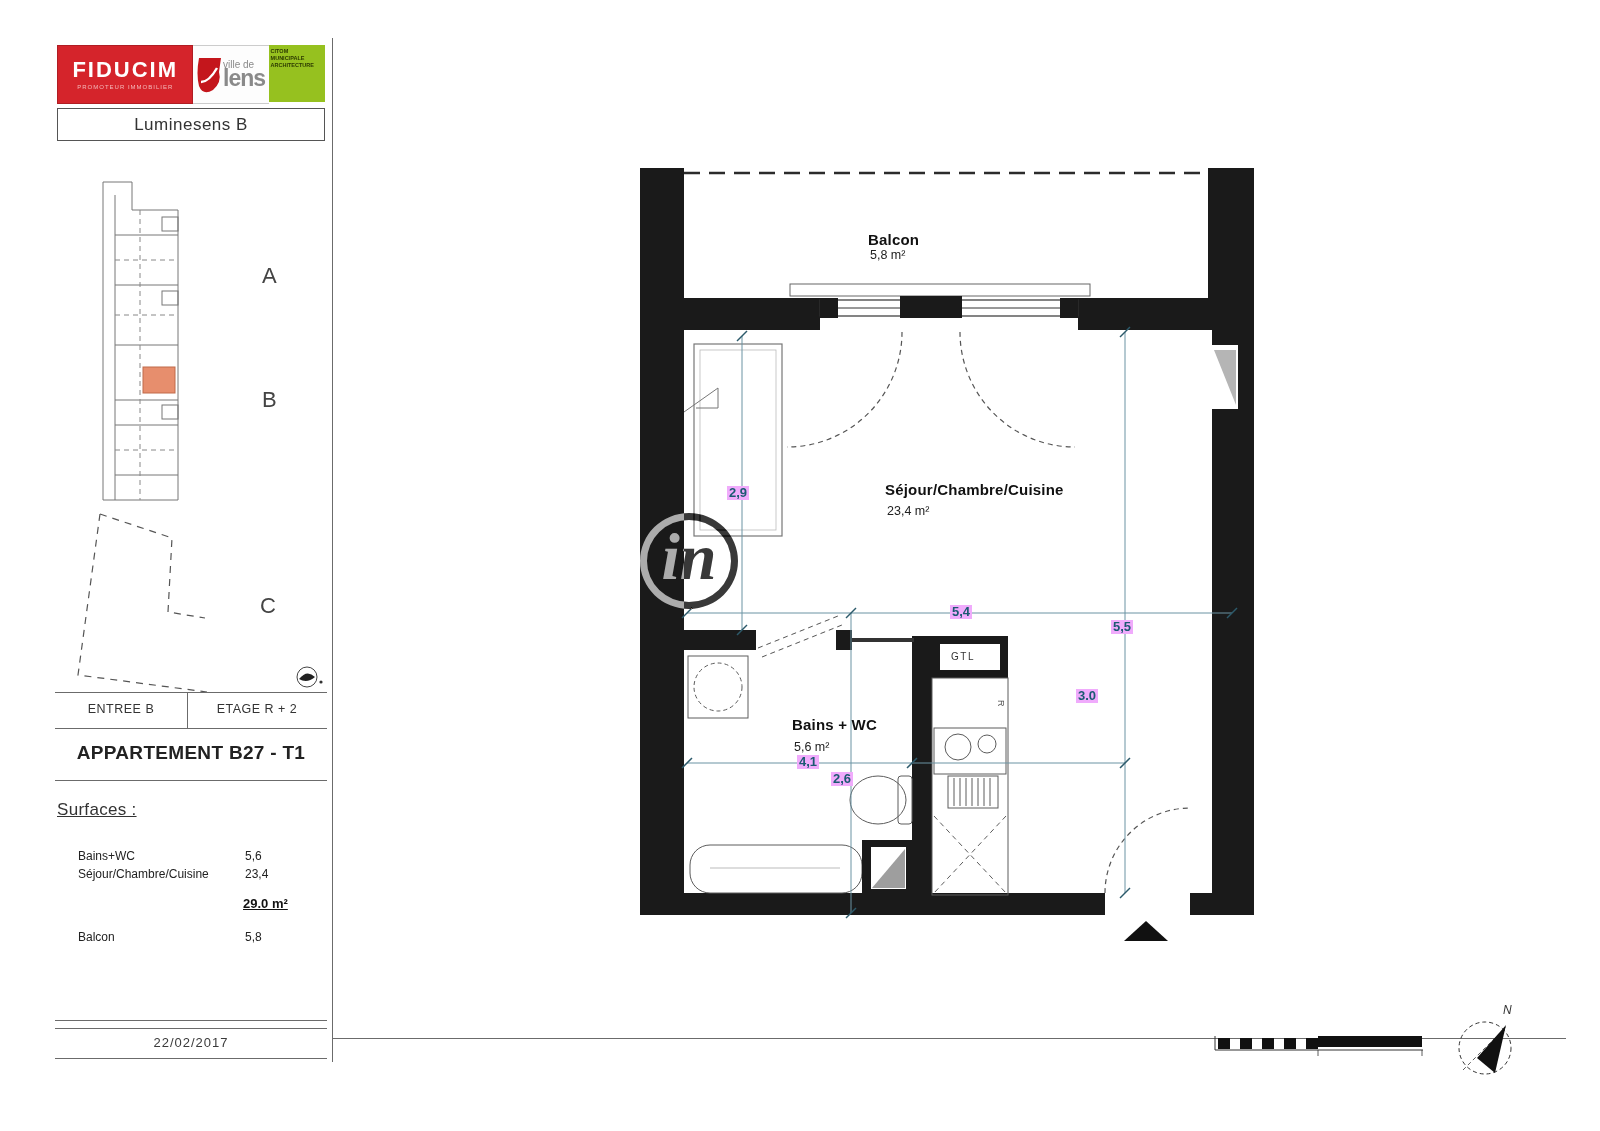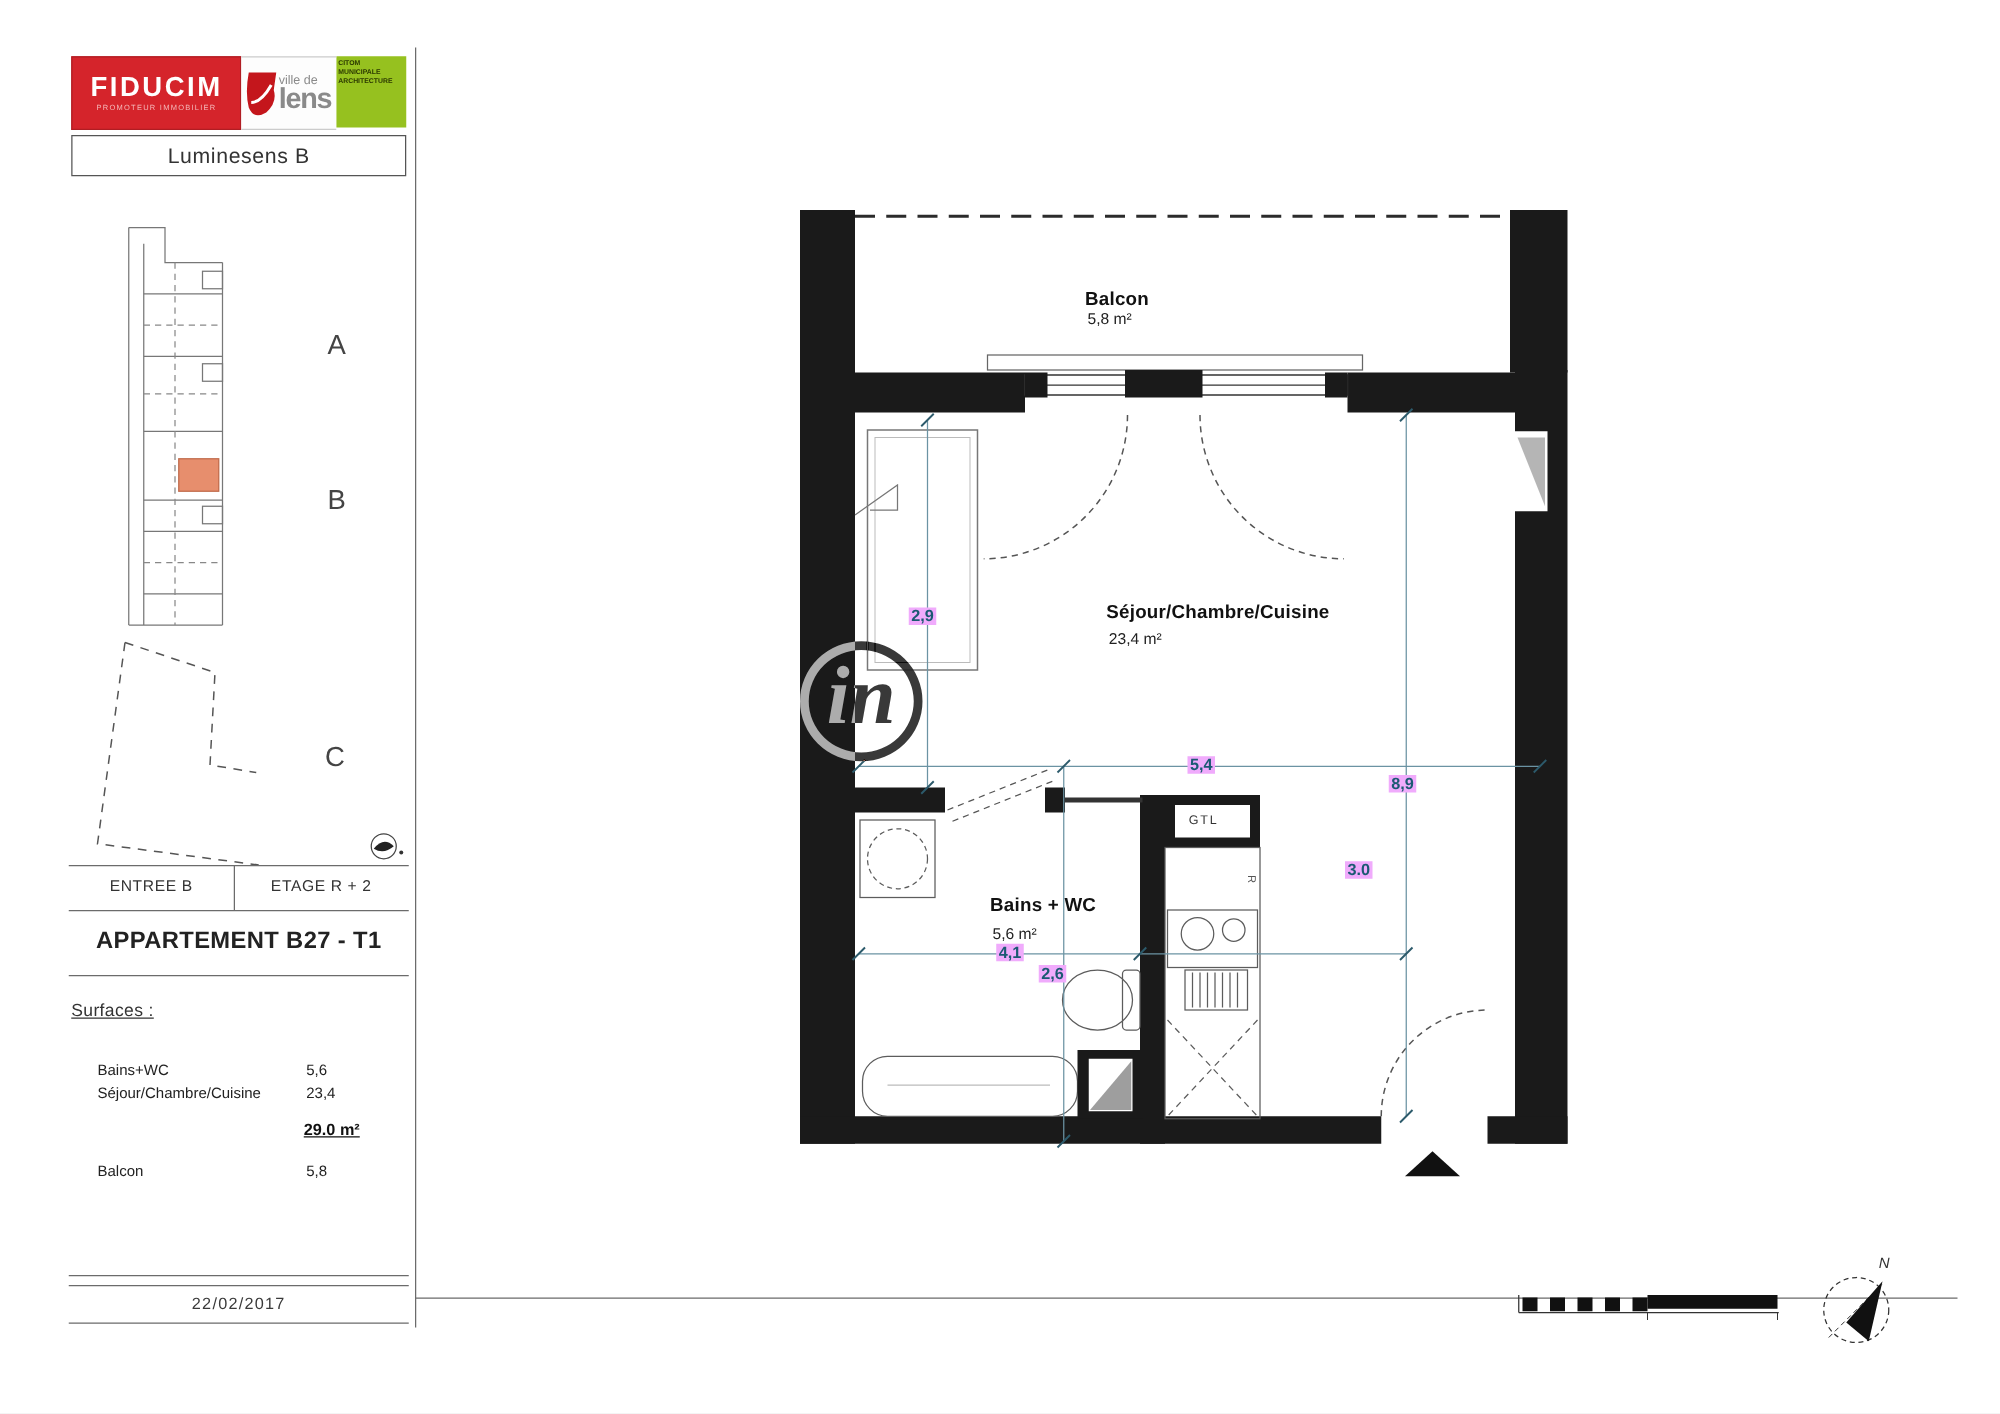--- a/index.html
+++ b/index.html
@@ -23,21 +23,21 @@
         font-size:5.5px;font-weight:bold;line-height:1.25;text-transform:uppercase;}
   .residence-box{left:57px;top:108px;width:266px;height:31px;border:1px solid #555;
                  display:flex;align-items:center;justify-content:center;font-size:17px;color:#333;letter-spacing:.5px;}
 
   .hline{position:absolute;background:#6b6b6b;height:1px;}
   .vline{position:absolute;background:#6b6b6b;width:1px;}
 
   .infobar-cell{position:absolute;font-size:12.5px;color:#333;letter-spacing:.5px;}
   .apt-title{left:55px;top:742px;width:272px;text-align:center;font-size:19px;font-weight:bold;color:#222;letter-spacing:.3px;}
 
-  .surf-head{left:57px;top:800px;font-size:14px;color:#333;text-decoration:underline;letter-spacing:.3px;}
+  .surf-head{left:57px;top:800px;font-size:17px;color:#333;text-decoration:underline;letter-spacing:.3px;}
   .surf-label{position:absolute;left:78px;font-size:12px;color:#222;}
   .surf-value{position:absolute;left:245px;font-size:12px;color:#222;}
   .surf-total{position:absolute;left:243px;font-size:13px;font-weight:bold;text-decoration:underline;color:#111;}
   .date-text{left:55px;top:1035px;width:272px;text-align:center;font-size:13px;color:#3a3a3a;letter-spacing:1px;}
 
   
   .room-name{position:absolute;font-size:15px;font-weight:bold;color:#111;letter-spacing:.2px;white-space:nowrap;}
   .room-area{position:absolute;font-size:12.5px;color:#222;white-space:nowrap;}
   .dim{position:absolute;font-size:13px;font-weight:bold;color:#1b5a72;background:#f0abfc;padding:0 2px;line-height:1.1;}
   .gtl-label{position:absolute;left:951px;top:651px;font-size:10px;color:#333;letter-spacing:1.5px;}
@@ -271,20 +271,20 @@
   <div class="room-name" style="left:885px;top:481px">Séjour/Chambre/Cuisine</div>
   <div class="room-area" style="left:887px;top:504px">23,4 m²</div>
 
   <div class="room-name" style="left:792px;top:716px">Bains + WC</div>
   <div class="room-area" style="left:794px;top:740px">5,6 m²</div>
 
   <div class="gtl-label">GTL</div>
 
   <div class="dim" style="left:727px;top:486px">2,9</div>
   <div class="dim" style="left:950px;top:605px">5,4</div>
-  <div class="dim" style="left:1111px;top:620px">8,9</div>
+  <div class="dim" style="left:1111px;top:620px">5,5</div>
   <div class="dim" style="left:1076px;top:689px">3.0</div>
   <div class="dim" style="left:797px;top:755px">4,1</div>
   <div class="dim" style="left:831px;top:772px">2,6</div>
 
   <div class="abs watermark">in</div>
 
 </div>
 
 </body></html>

